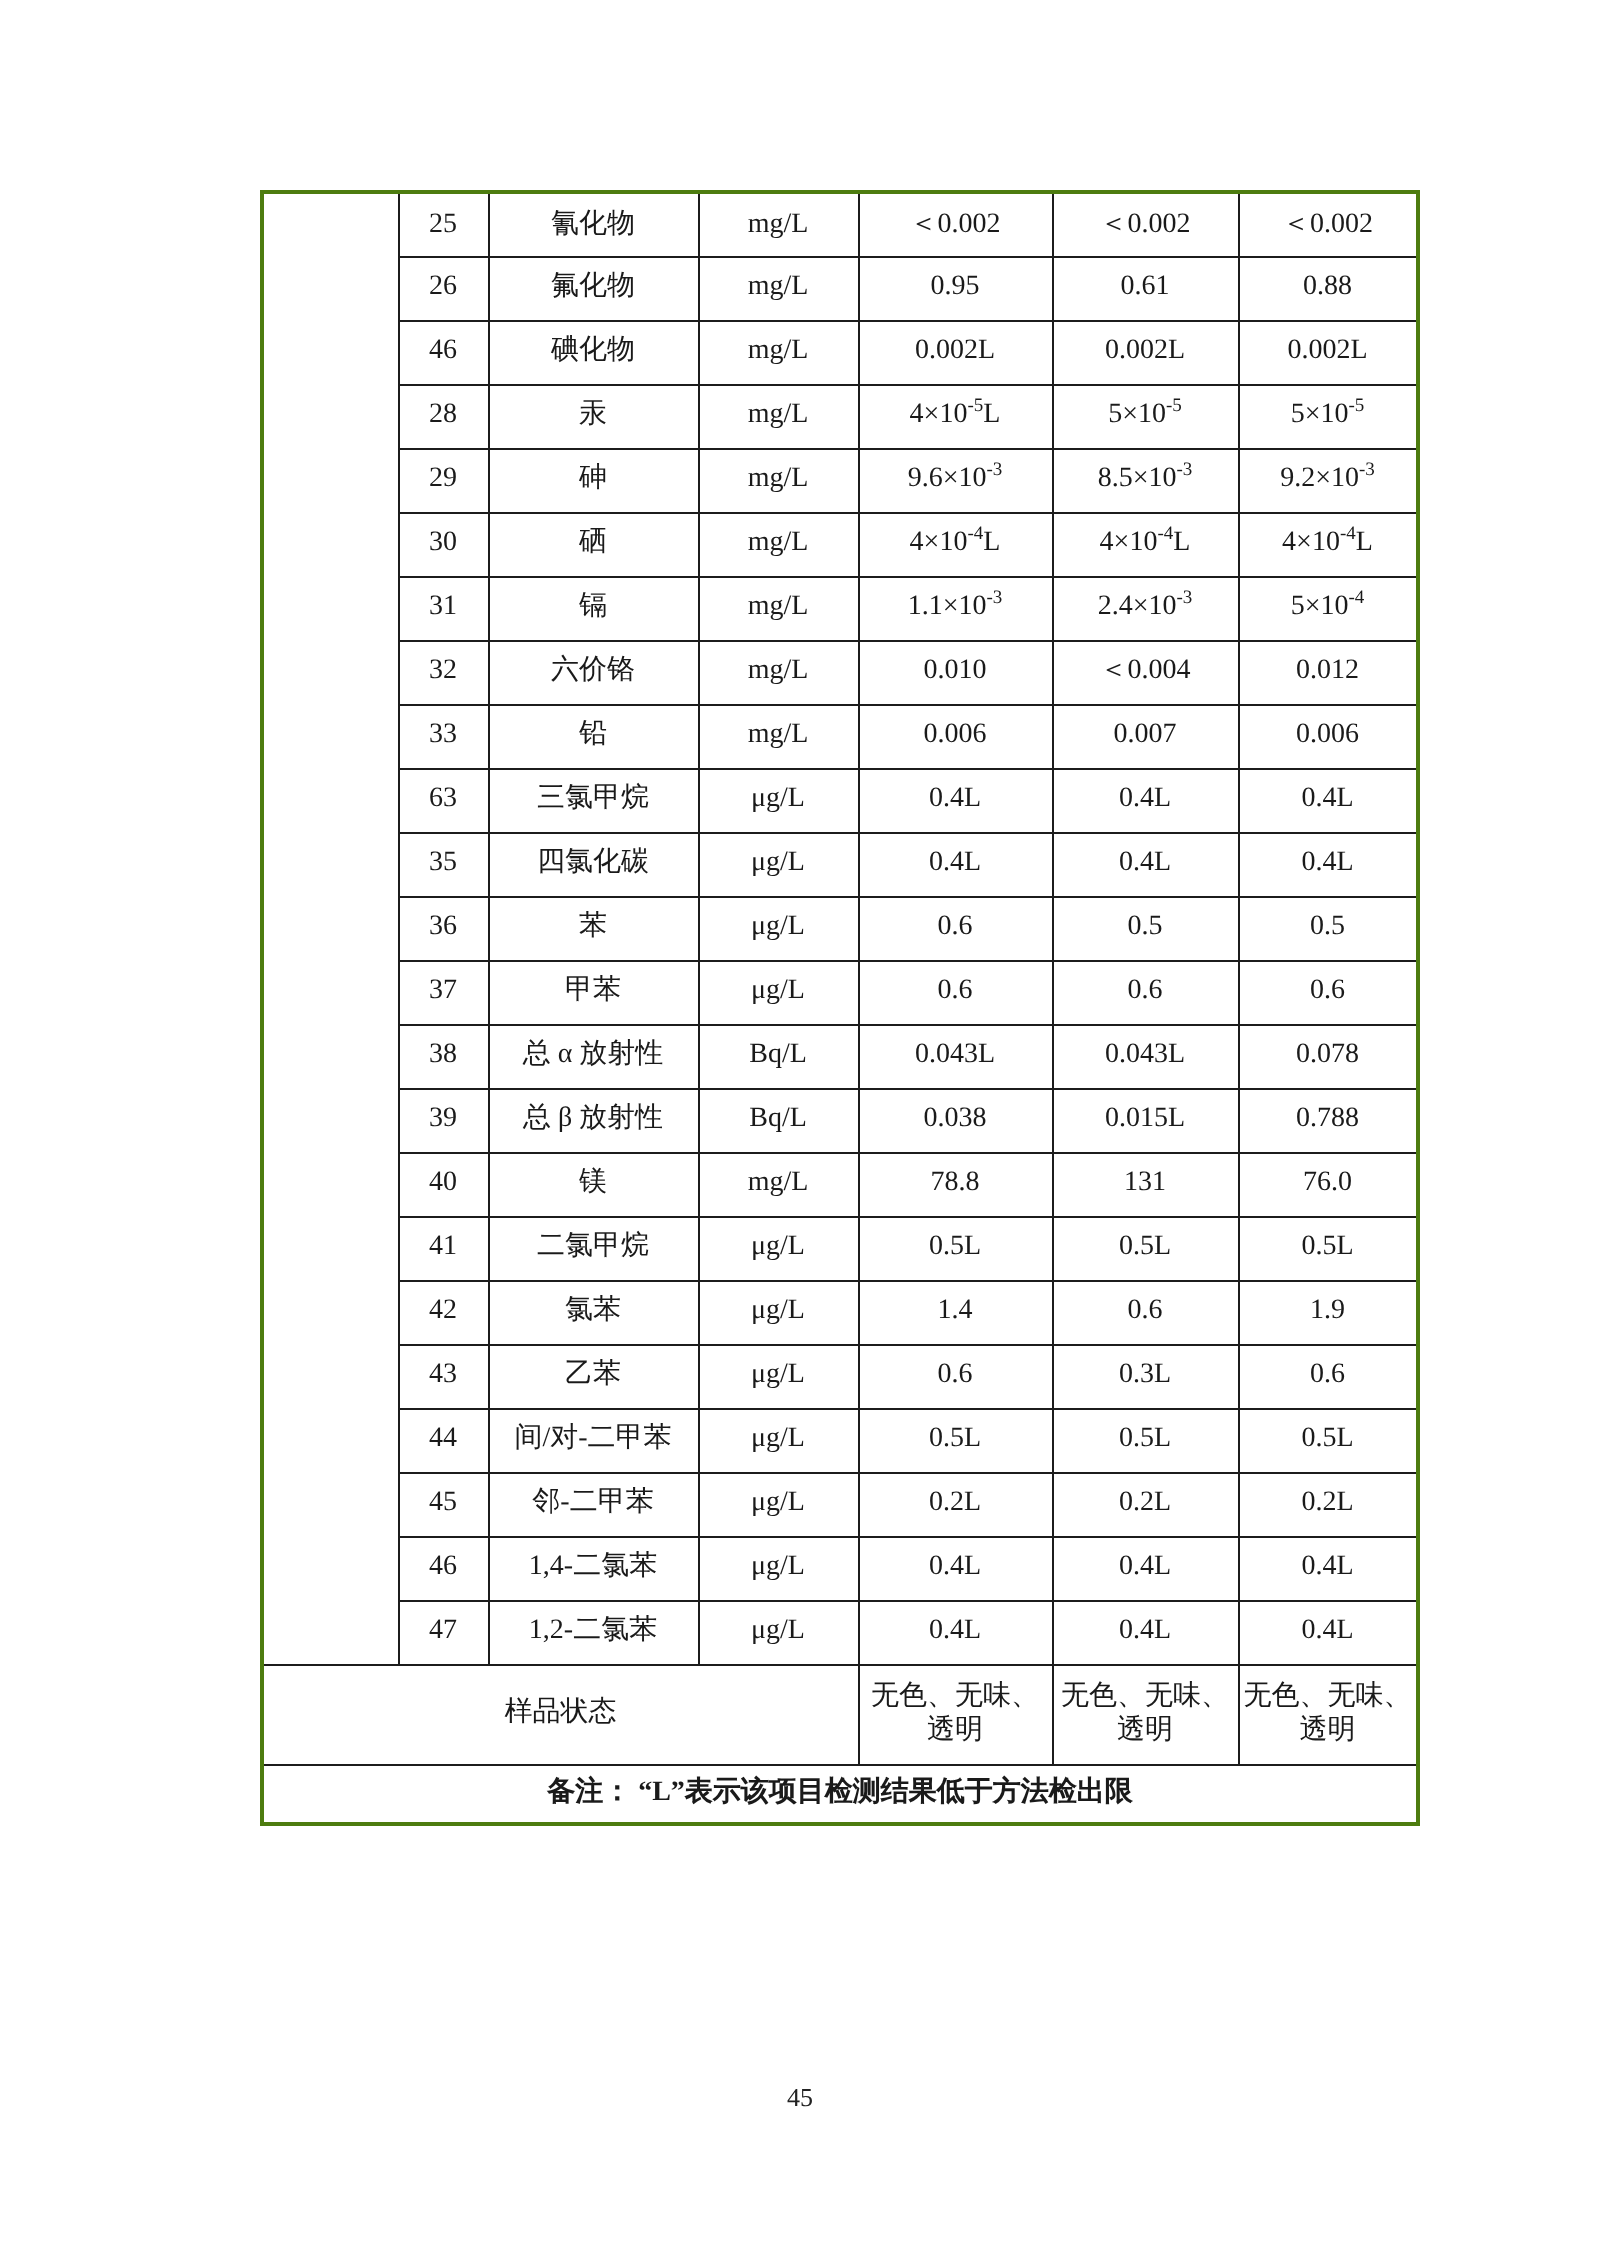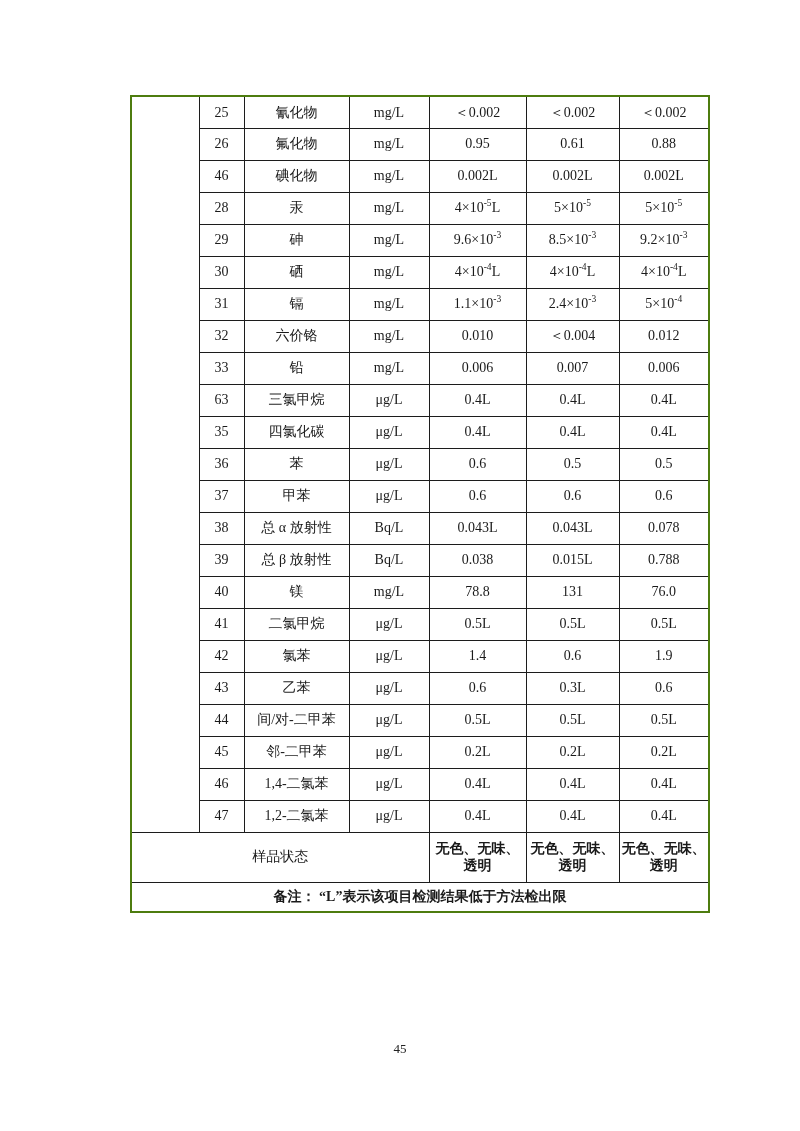--- a/index.html
+++ b/index.html
@@ -42,21 +42,20 @@
     line-height: 0;
     vertical-align: super;
     letter-spacing: 0;
   }
   tr.status-row { height: 50px; }
   tr.status-row td { font-size: 14px; }
   td.status-val {
     white-space: pre-line;
     line-height: 1.55;
     font-size: 13.5px;
-    font-weight: bold;
   }
   tr.remark-row { height: 30px; font-weight: bold; }
   tr.remark-row td {
     font-size: 14px;
     text-align: center;
   }
   .page-number {
     position: absolute;
     left: 0;
     right: 0;

